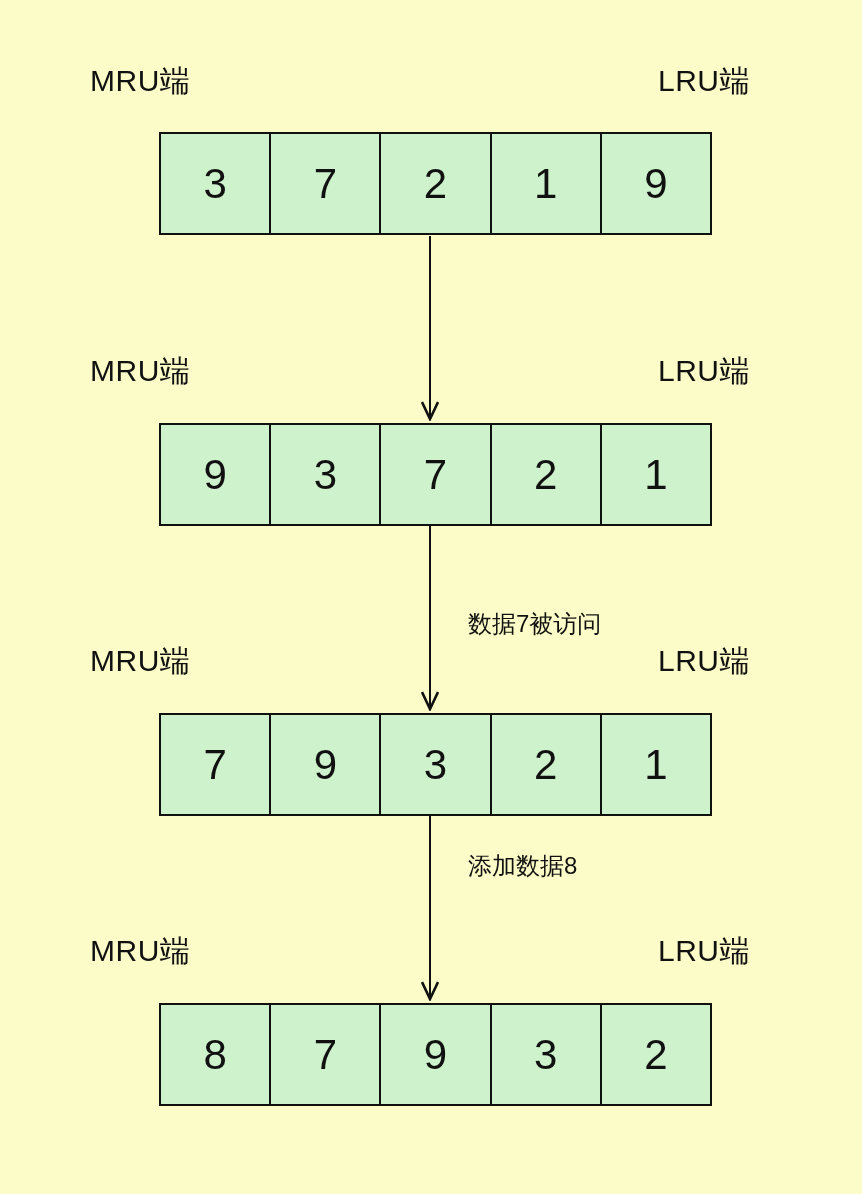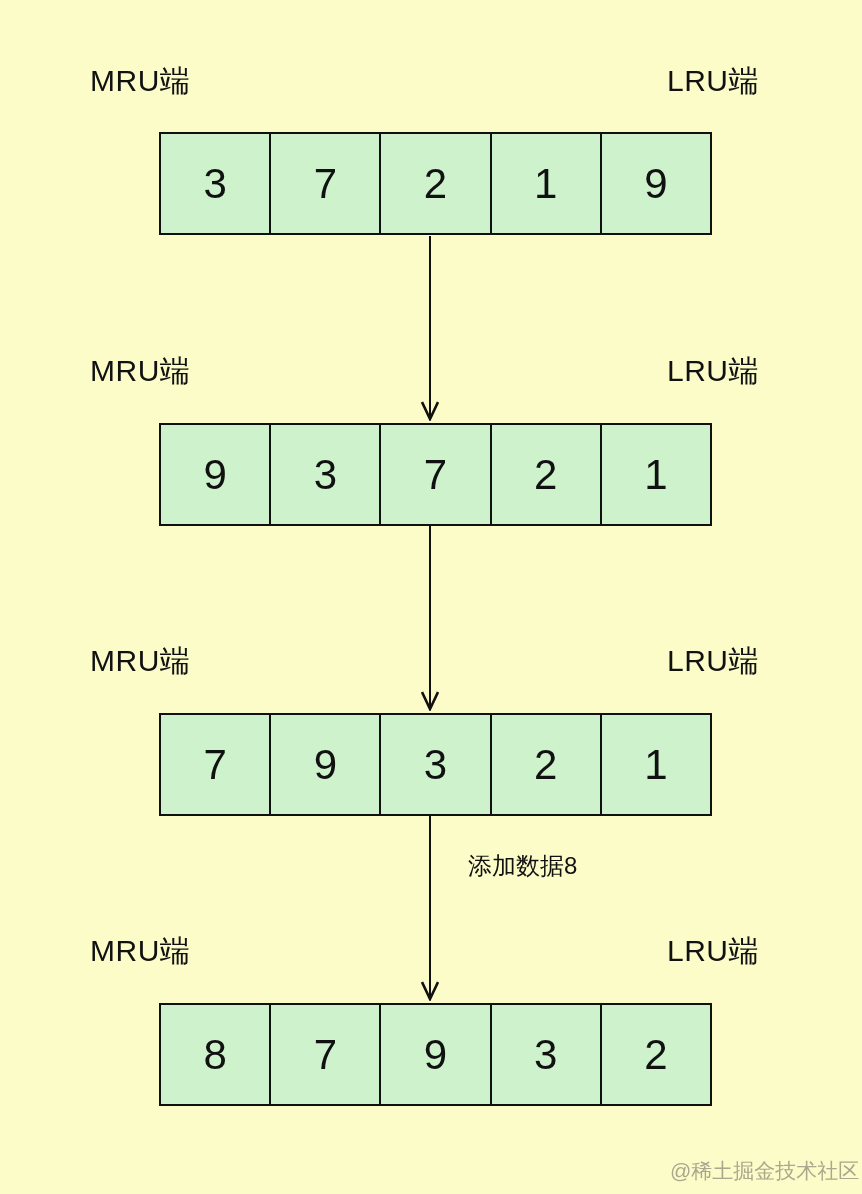--- a/index.html
+++ b/index.html
@@ -23,21 +23,21 @@
     margin:16px auto;
   }
   .end-label{
     position:absolute;
     font-size:30px;
     font-weight:500;
     letter-spacing:.5px;
     white-space:nowrap;
   }
   .end-label.mru{left:90px;}
-  .end-label.lru{right:103px;}
+  .end-label.lru{right:112px;}
   .cache-row{
     position:absolute;
     left:159px;
     width:553px;
     height:103px;
     display:flex;
     border:2px solid var(--line);
     box-sizing:border-box;
     background:var(--cell);
   }
@@ -104,20 +104,21 @@
     <div class="cache-cell">7</div>
     <div class="cache-cell">2</div>
     <div class="cache-cell">1</div>
   </div>
   <div class="connector" style="top:510px">
     <svg width="18" height="185" viewBox="0 0 18 185">
       <line x1="9" y1="0" x2="9" y2="182" stroke="#111" stroke-width="2"></line>
       <polyline points="1,166 9,183 17,166" fill="none" stroke="#111" stroke-width="2.6"></polyline>
     </svg>
   </div>
+  <span class="arrow-label" style="top:592px">数据7被访问</span>
 
   <span class="end-label mru" style="top:625px">MRU端</span>
   <span class="end-label lru" style="top:625px">LRU端</span>
   <div class="cache-row" style="top:697px">
     <div class="cache-cell">7</div>
     <div class="cache-cell">9</div>
     <div class="cache-cell">3</div>
     <div class="cache-cell">2</div>
     <div class="cache-cell">1</div>
   </div>
@@ -132,15 +133,14 @@
   <span class="end-label mru" style="top:915px">MRU端</span>
   <span class="end-label lru" style="top:915px">LRU端</span>
   <div class="cache-row" style="top:987px">
     <div class="cache-cell">8</div>
     <div class="cache-cell">7</div>
     <div class="cache-cell">9</div>
     <div class="cache-cell">3</div>
     <div class="cache-cell">2</div>
   </div>
 
-  <span class="watermark">@稀土掘金技术社区</span>
 
 </div>
 
 </body></html>

